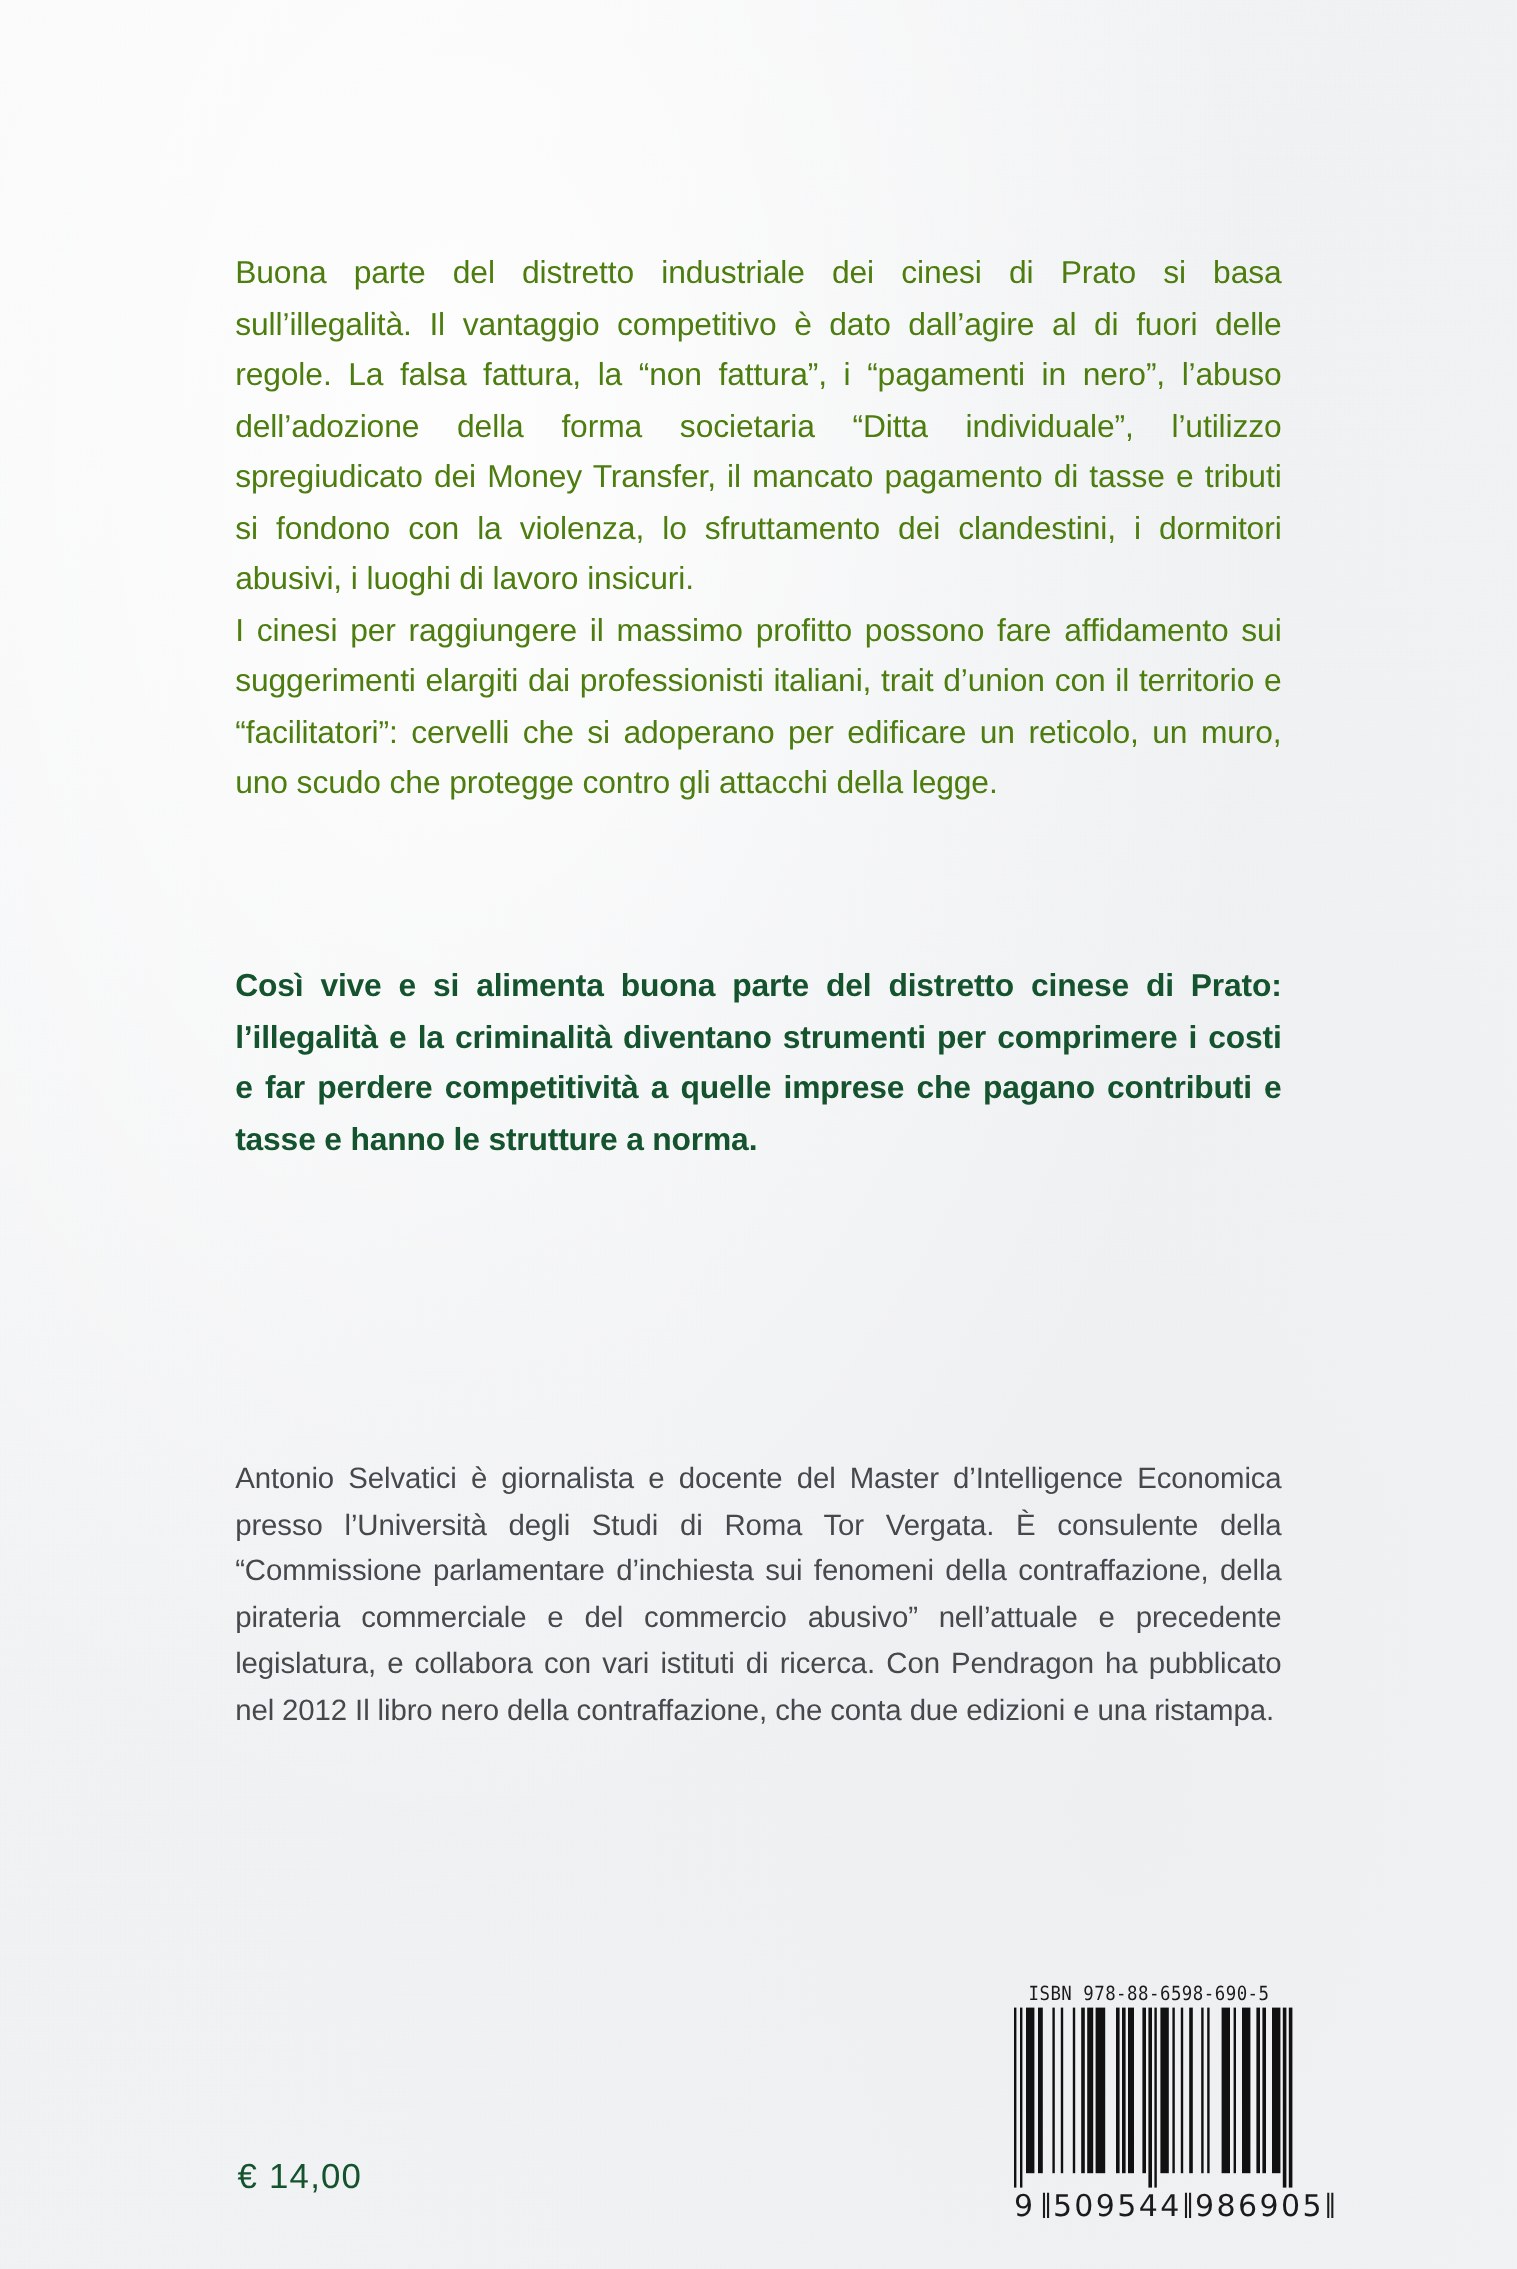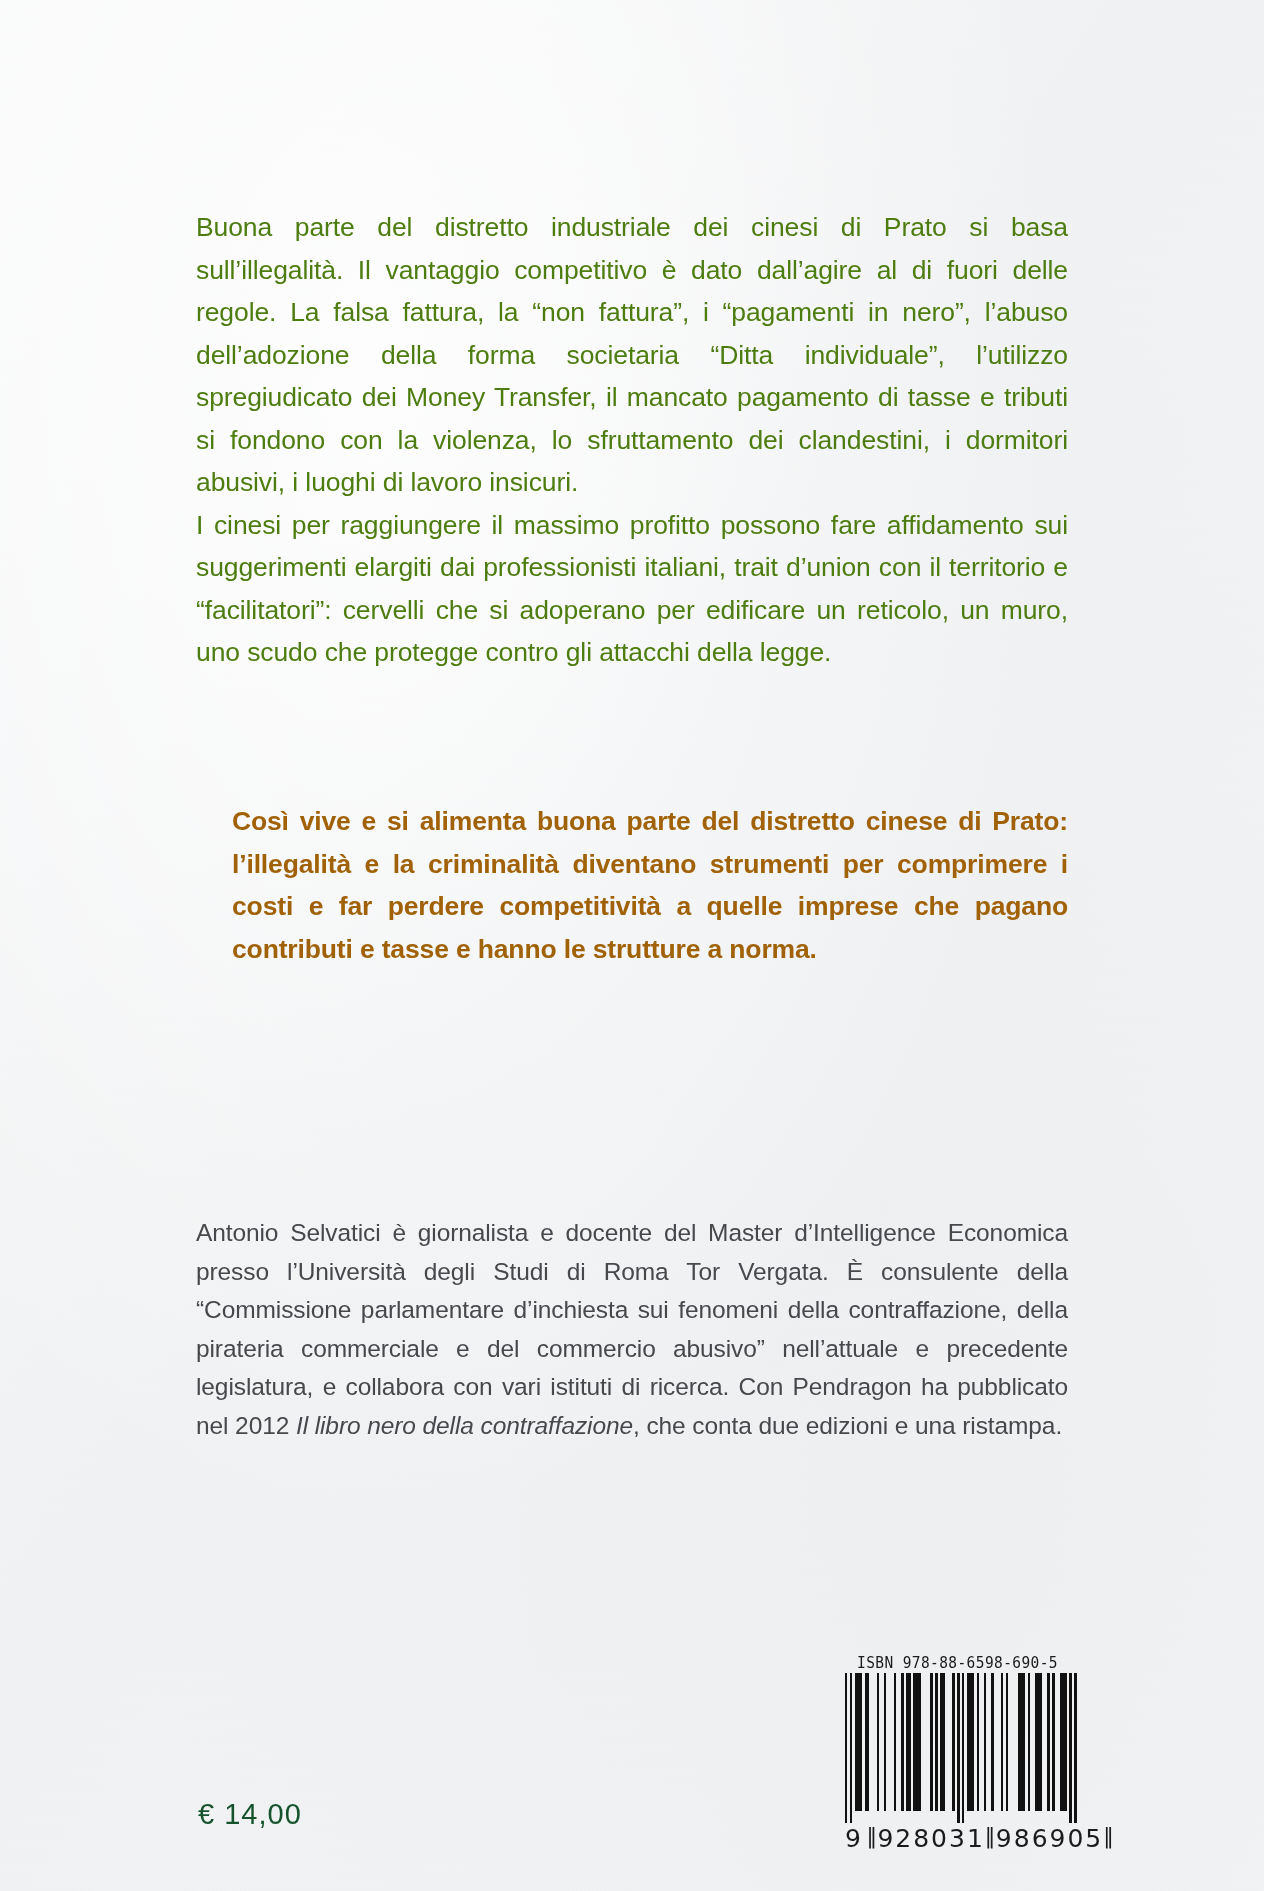--- a/index.html
+++ b/index.html
@@ -71,37 +71,35 @@
   }
 
   
   #highlight {
     top: 800px;
   }
   #highlight p {
     font-size: 26.5px;
     line-height: 42.5px;
     font-weight: bold;
-    color: #a16207;
+    color: #14532d;
     letter-spacing: -0.15px;
-    margin-left: 36px;
   }
 
   
   #bio {
     top: 1214px;
   }
   #bio p {
     font-size: 24.5px;
     line-height: 38.5px;
     color: #46484c;
     letter-spacing: -0.1px;
   }
   #bio .ital {
-    font-style: italic;
   }
 
   
   #price {
     position: absolute;
     left: 198px;
     top: 1798px;
     font-size: 29px;
     color: #14532d;
     letter-spacing: 1px;
@@ -231,19 +229,19 @@
         <span style="width: 2.44211px; height: 138px; background: transparent;"></span>
         <span style="width: 2.44211px; height: 138px;"></span>
         <span style="width: 4.88421px; height: 138px; background: transparent;"></span>
         <span style="width: 7.32632px; height: 138px;"></span>
         <span style="width: 2.44211px; height: 138px; background: transparent;"></span>
         <span style="width: 2.44211px; height: 150px;"></span>
         <span style="width: 2.44211px; height: 150px; background: transparent;"></span>
         <span style="width: 2.44211px; height: 150px;"></span>
       </div>
     <div class="bar-num">
-      <span class="lead">9</span><span class="gq">‖</span><span class="grp">928031</span><span class="gq">‖</span><span class="grp">986905</span><span class="gq">‖</span>
+      <span class="lead">9</span><span class="gq">‖</span><span class="grp">509544</span><span class="gq">‖</span><span class="grp">986905</span><span class="gq">‖</span>
     </div>
   </div>
 
 </div>
 
 <div class="paper-grain"></div>
 
 </body></html>

